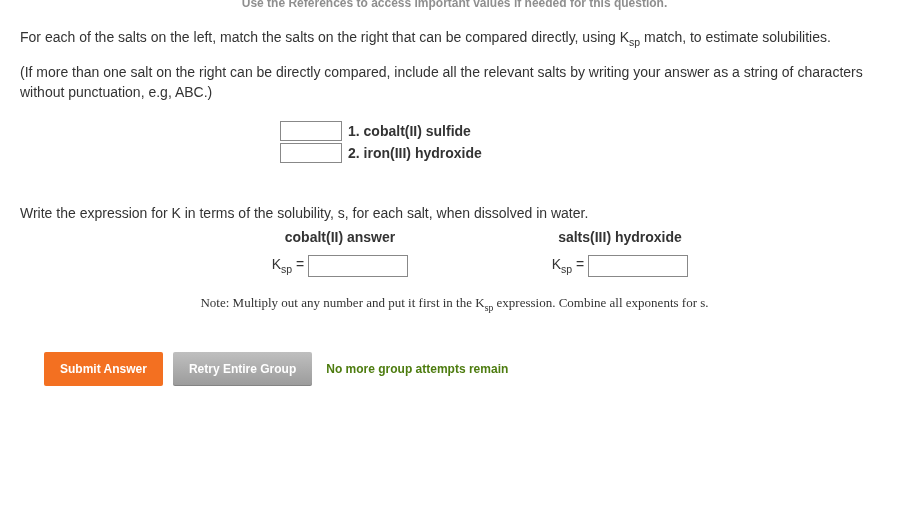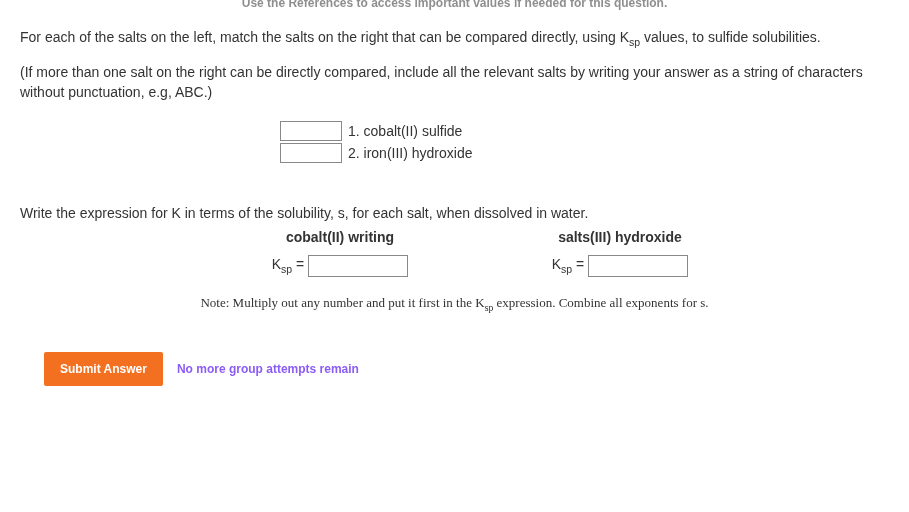--- a/index.html
+++ b/index.html
@@ -42,21 +42,21 @@
     }
     .match-input {
       width: 62px;
       height: 20px;
       border: 1px solid #888;
       margin-right: 6px;
       font-size: 13px;
       padding: 1px 3px;
     }
     .match-label {
-      font-weight: normal;
+      font-weight: bold;
       width: 250px;
     }
     .option-col {
       font-weight: bold;
     }
     .option-row {
       margin-bottom: 6px;
       font-weight: bold;
     }
     .section2-text {
@@ -112,32 +112,32 @@
       border-radius: 2px;
     }
     .btn-submit { background: #f37021; }
     .btn-retry {
       background: linear-gradient(#bfbfbf, #9b9b9b);
       box-shadow: inset 0 -1px 0 rgba(0,0,0,.15);
     }
     .attempts-msg {
       font-size: 12px;
       font-weight: bold;
-      color: #8b5cf6;
+      color: #4d7c0f;
       margin-left: 4px;
       text-align: right;
     }
   </style>
 </head>
 <body>
 
 <div class="top-hint">Use the References to access important values if needed for this question.</div>
 
 <div class="question-text">
-  <span>For each of the salts on the left, match the salts on the right that can be compared directly, using K</span><sub>sp</sub><span> values, to sulfide solubilities.</span>
+  <span>For each of the salts on the left, match the salts on the right that can be compared directly, using K</span><sub>sp</sub><span> match, to estimate solubilities.</span>
 </div>
 
 <div class="instruction-text">(If more than one salt on the right can be directly compared, include all the relevant salts by writing your answer as a string of characters without punctuation, e.g, ABC.)</div>
 
 <div class="matching-area">
   <div style="display:flex; flex-direction:row;">
     <div>
       <div class="match-row">
         <input type="text" class="match-input" style="">
         <span class="match-label">1. cobalt(II) sulfide</span>
@@ -147,21 +147,21 @@
         <span class="match-label">2. iron(III) hydroxide</span>
       </div>
     </div>
   </div>
 </div>
 
 <div class="section2-text">Write the expression for K in terms of the solubility, s, for each salt, when dissolved in water.</div>
 
 <div class="ksp-area">
   <div class="ksp-col">
-    <div class="col-header">cobalt(II) writing</div>
+    <div class="col-header">cobalt(II) answer</div>
     <div class="ksp-expr">
       <span class="ksp-label">
         <span>K</span><sub>sp</sub><span> =</span>
       </span>
       <input type="text" class="ksp-input" style="">
     </div>
   </div>
   <div class="ksp-col">
     <div class="col-header">salts(III) hydroxide</div>
     <div class="ksp-expr">
@@ -172,14 +172,15 @@
     </div>
   </div>
 </div>
 
 <div class="note-text">
   <span>Note: Multiply out any number and put it first in the K</span><sub>sp</sub><span> expression. Combine all exponents for s.</span>
 </div>
 
 <div class="button-row">
   <button class="btn btn-submit">Submit Answer</button>
+  <button class="btn btn-retry">Retry Entire Group</button>
   <span class="attempts-msg">No more group attempts remain</span>
 </div>
 
 </body></html>

